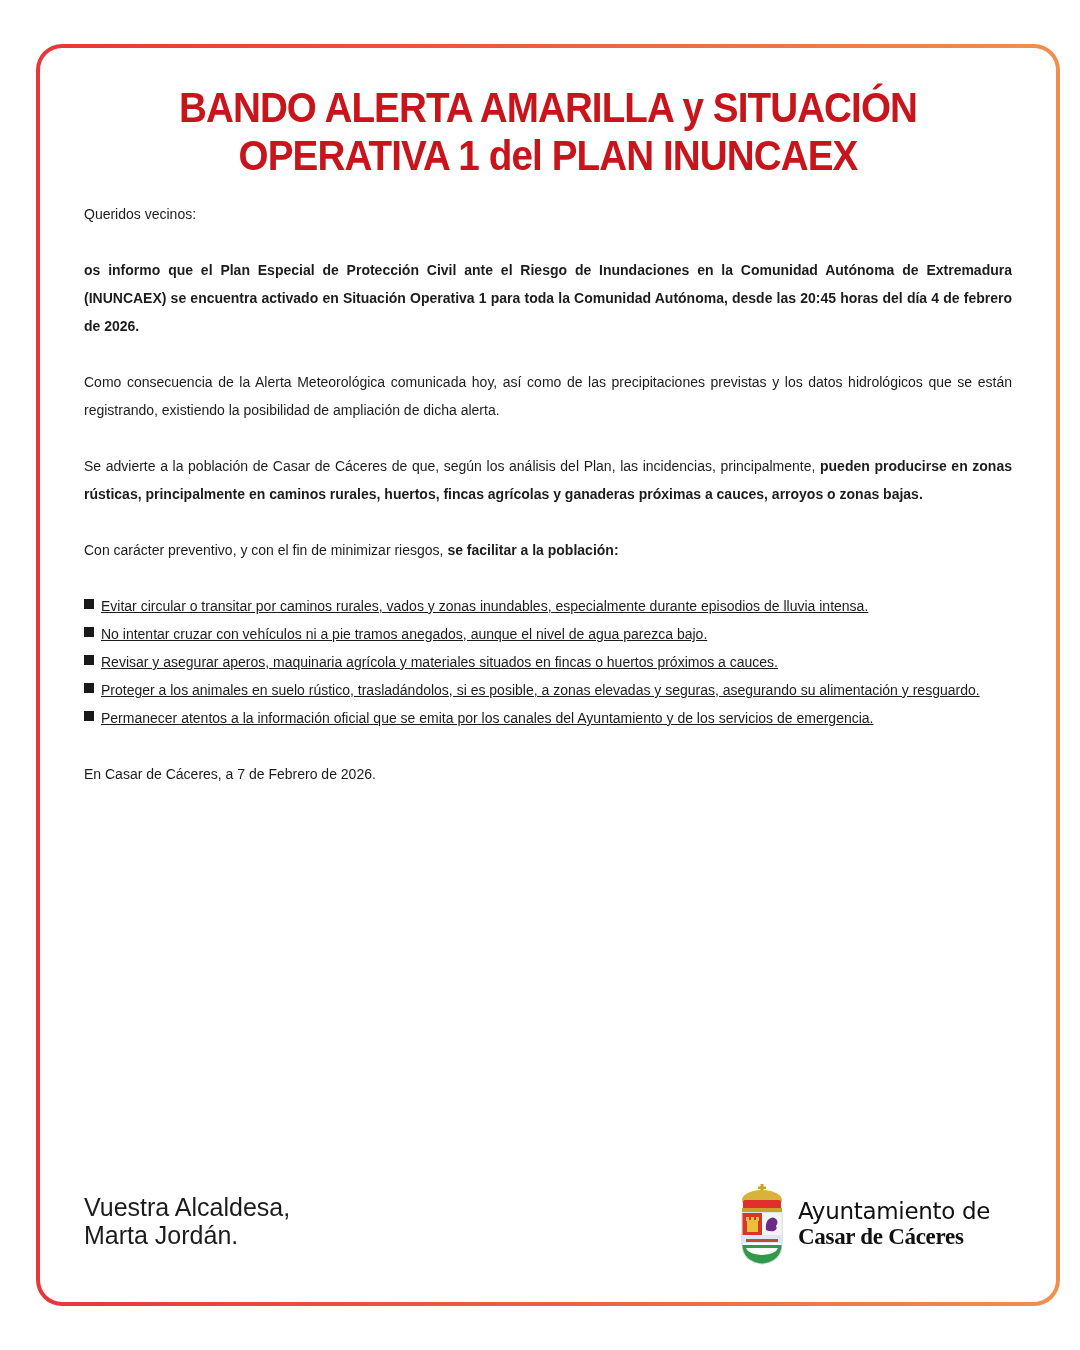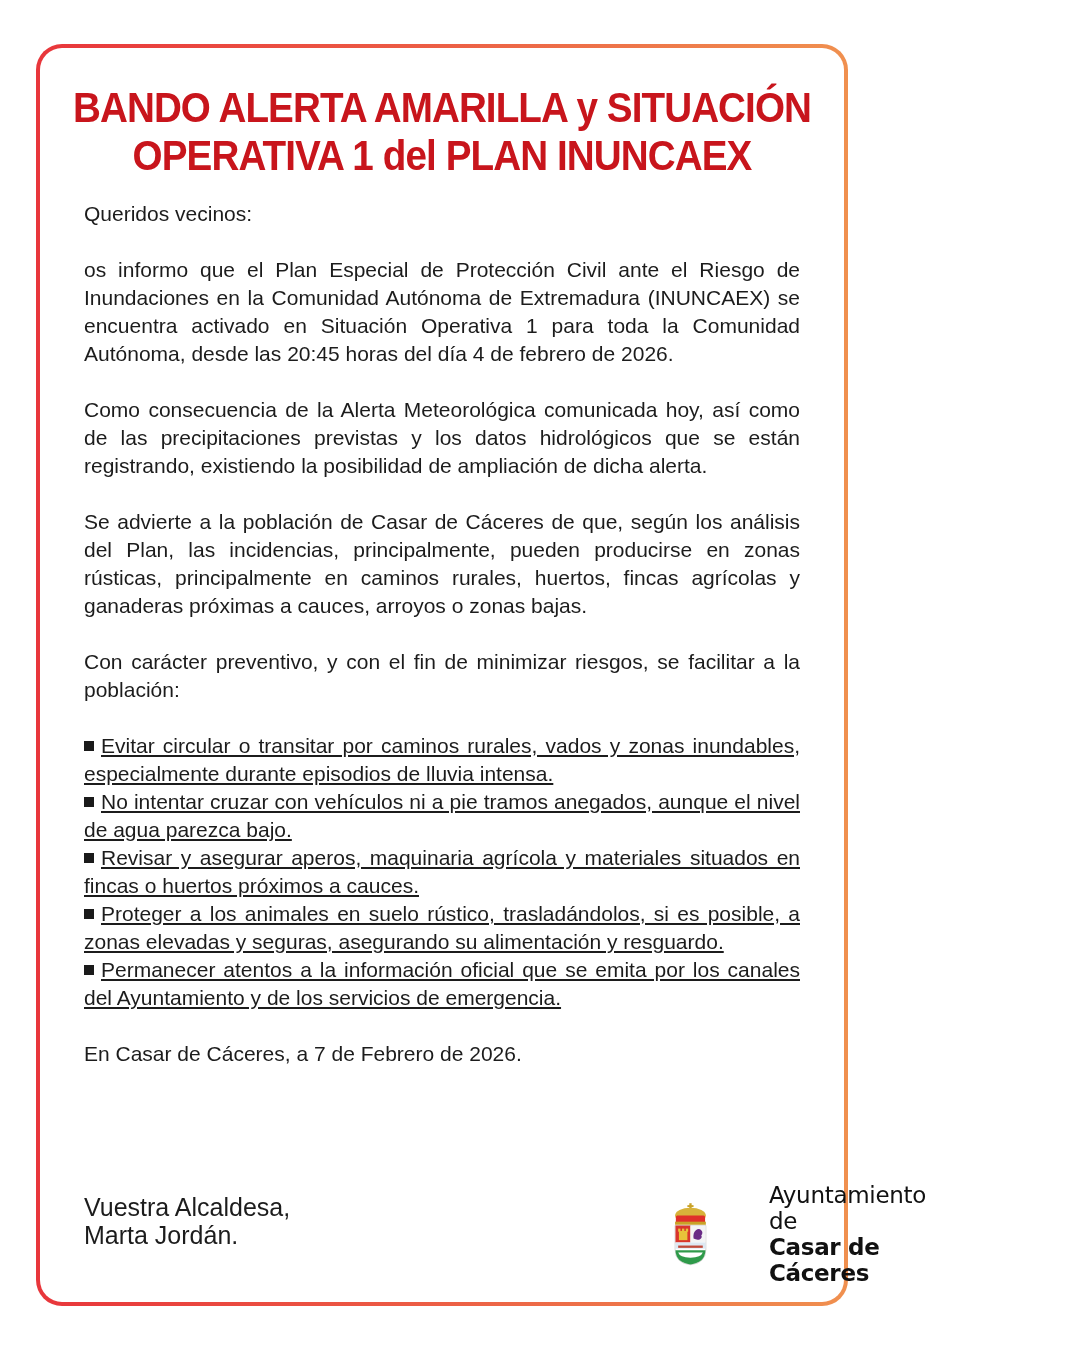--- a/index.html
+++ b/index.html
@@ -12,21 +12,21 @@
       height: 1350px;
       position: relative;
       overflow: hidden;
       font-family: "Liberation Sans", sans-serif;
       color: #1a1a1a;
     }
     .frame {
       position: absolute;
       left: 36px;
       top: 44px;
-      width: 812px;
+      width: 1024px;
       height: 1262px;
       box-sizing: border-box;
       border-radius: 26px;
       padding: 4px;
       background: linear-gradient(90deg, #e8363b 0%, #ec5a44 45%, #f0904f 100%);
     }
     .frame-inner {
       width: 100%;
       height: 100%;
       background: #ffffff;
@@ -47,34 +47,34 @@
       line-height: 48px;
       letter-spacing: -1px;
       margin: 0;
       transform: scaleX(0.92);
     }
     .body-text {
       position: absolute;
       left: 44px;
       right: 44px;
       top: 152px;
-      font-size: 21px;
+      font-size: 14px;
       line-height: 28px;
       text-align: justify;
       font-family: "Liberation Sans", sans-serif;
       color: #1c1c1c;
     }
     .body-text p {
       margin: 0 0 28px 0;
     }
     .body-text p.tight {
       margin: 0;
     }
     .b {
-      font-weight: normal;
+      font-weight: bold;
     }
     .bullets {
       margin: 0 0 28px 0;
       padding: 0;
       list-style: none;
       text-decoration: underline;
     }
     .bullets li {
       margin: 0;
       padding: 0;
@@ -90,40 +90,40 @@
     .signoff {
       position: absolute;
       left: 44px;
       top: 1145px;
       font-size: 25px;
       line-height: 28px;
       color: #1c1c1c;
     }
     .logo {
       position: absolute;
-      left: 632px;
+      left: 698px;
       top: 1134px;
       display: flex;
       align-items: center;
-      gap: 48px;
     }
     .crest {
       width: 48px;
       height: 84px;
       margin-right: 12px;
     }
     .logo-text {
       font-family: "DejaVu Sans", sans-serif;
       color: #111;
       font-size: 23px;
       line-height: 26px;
       letter-spacing: -0.3px;
     }
     .logo-text .l2 {
       font-weight: bold;
+      font-family: Liberation Serif, serif;
     }
   </style>
 </head>
 <body>
 
 <div class="frame">
   <div class="frame-inner">
 
     <h1 class="title">
       <span>BANDO ALERTA AMARILLA y SITUACIÓN</span><br>

